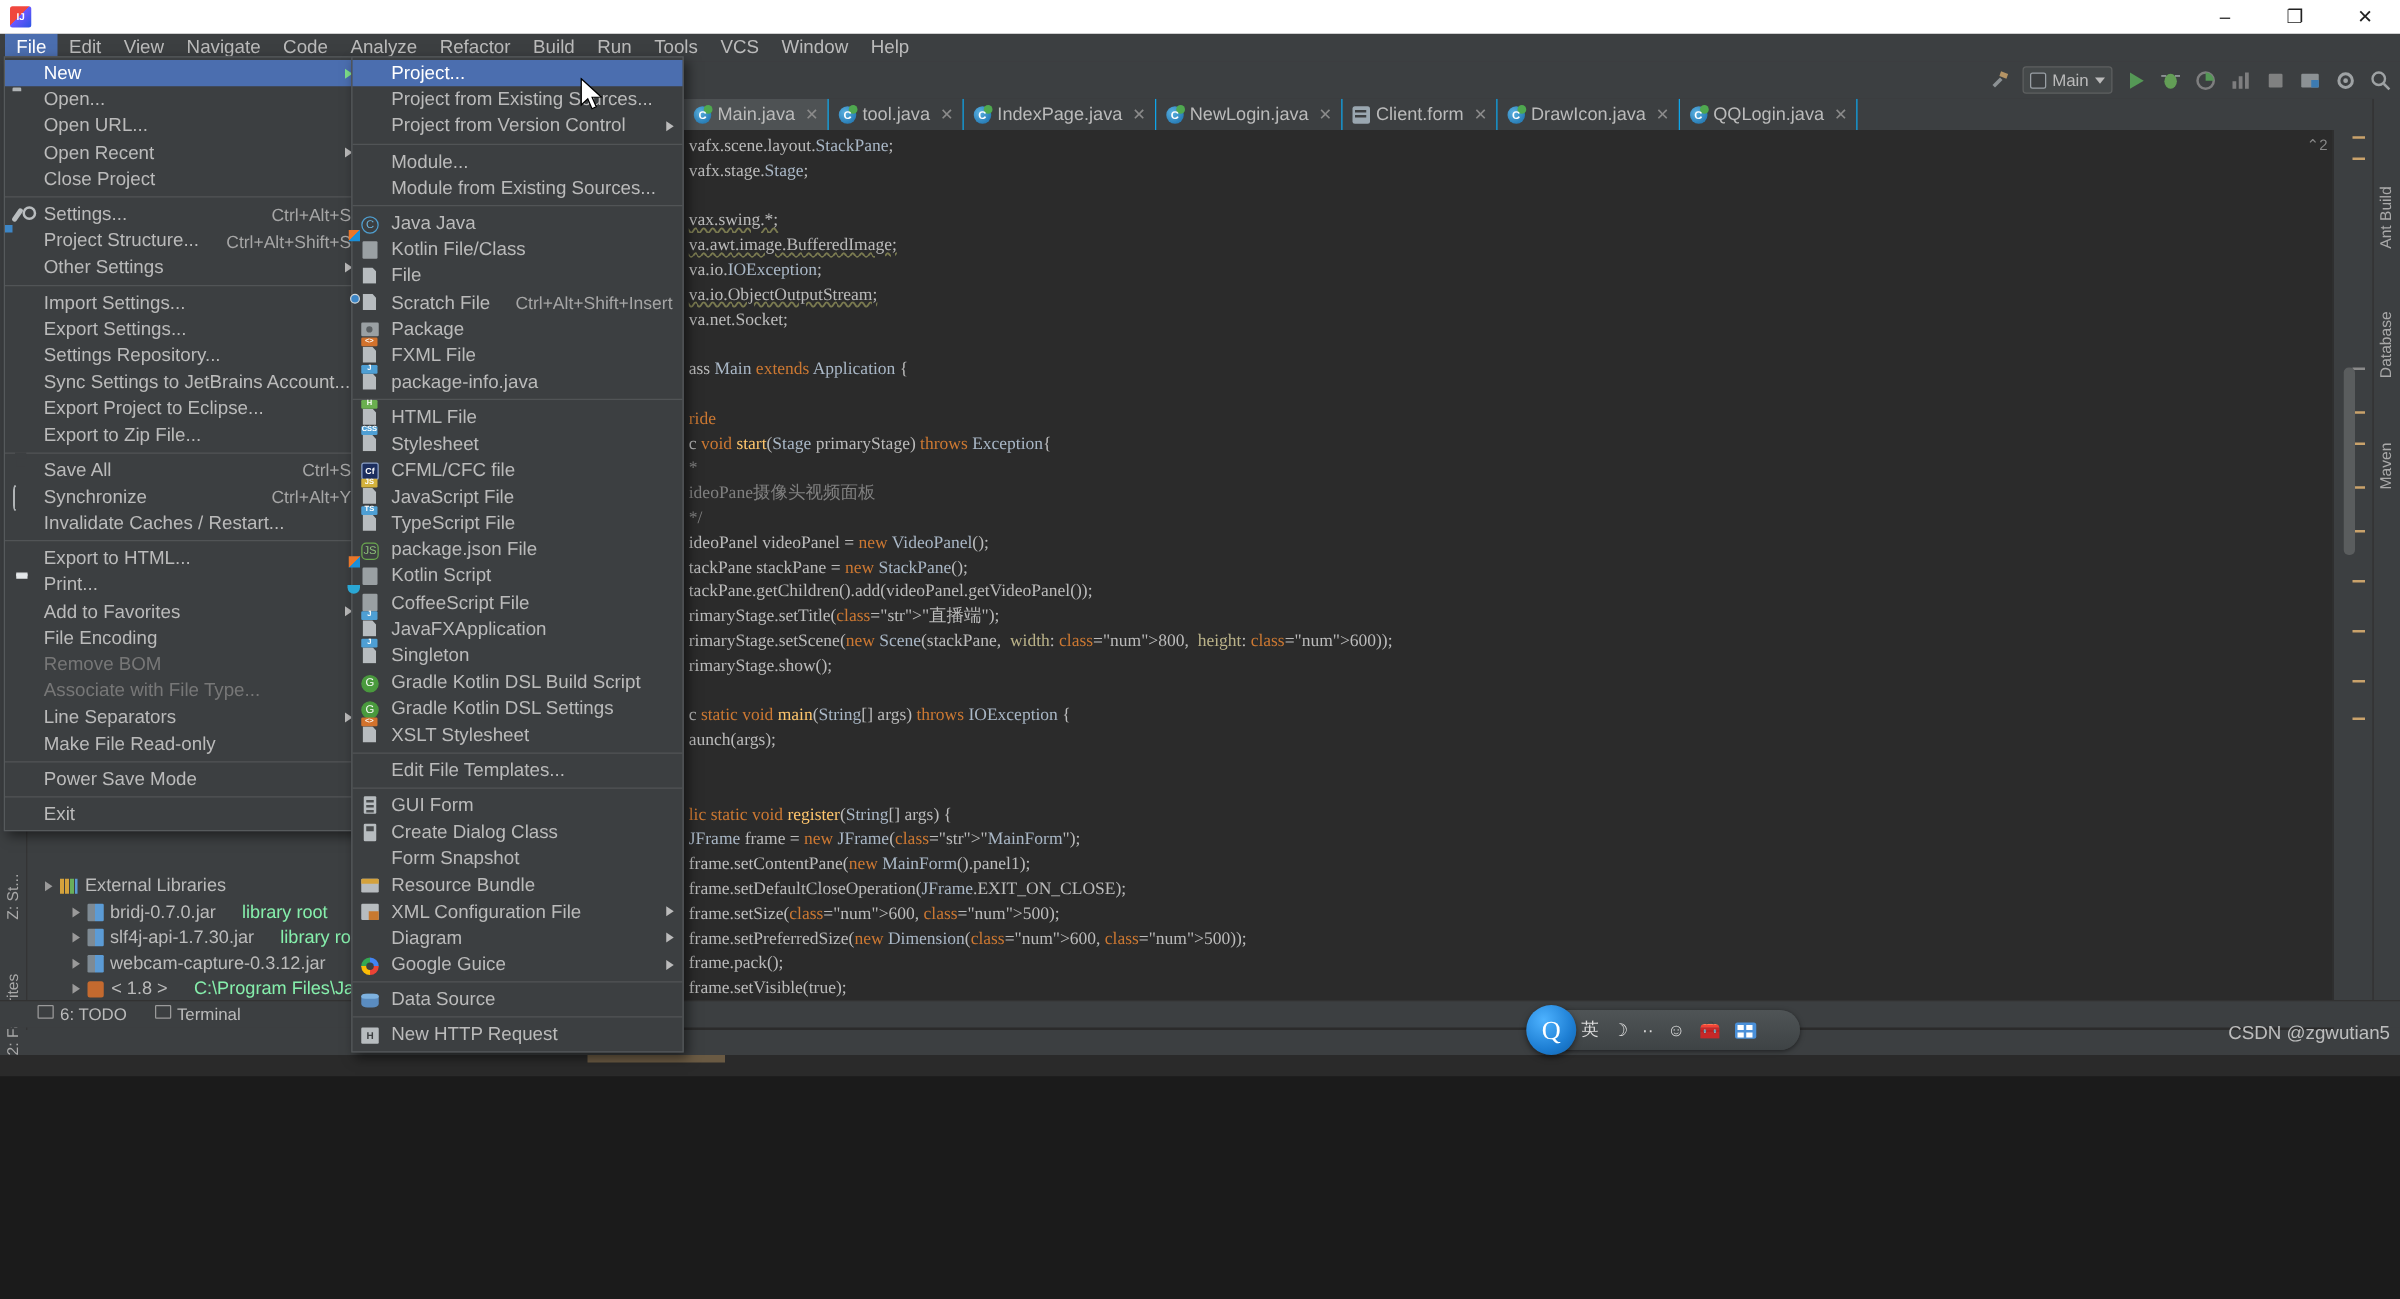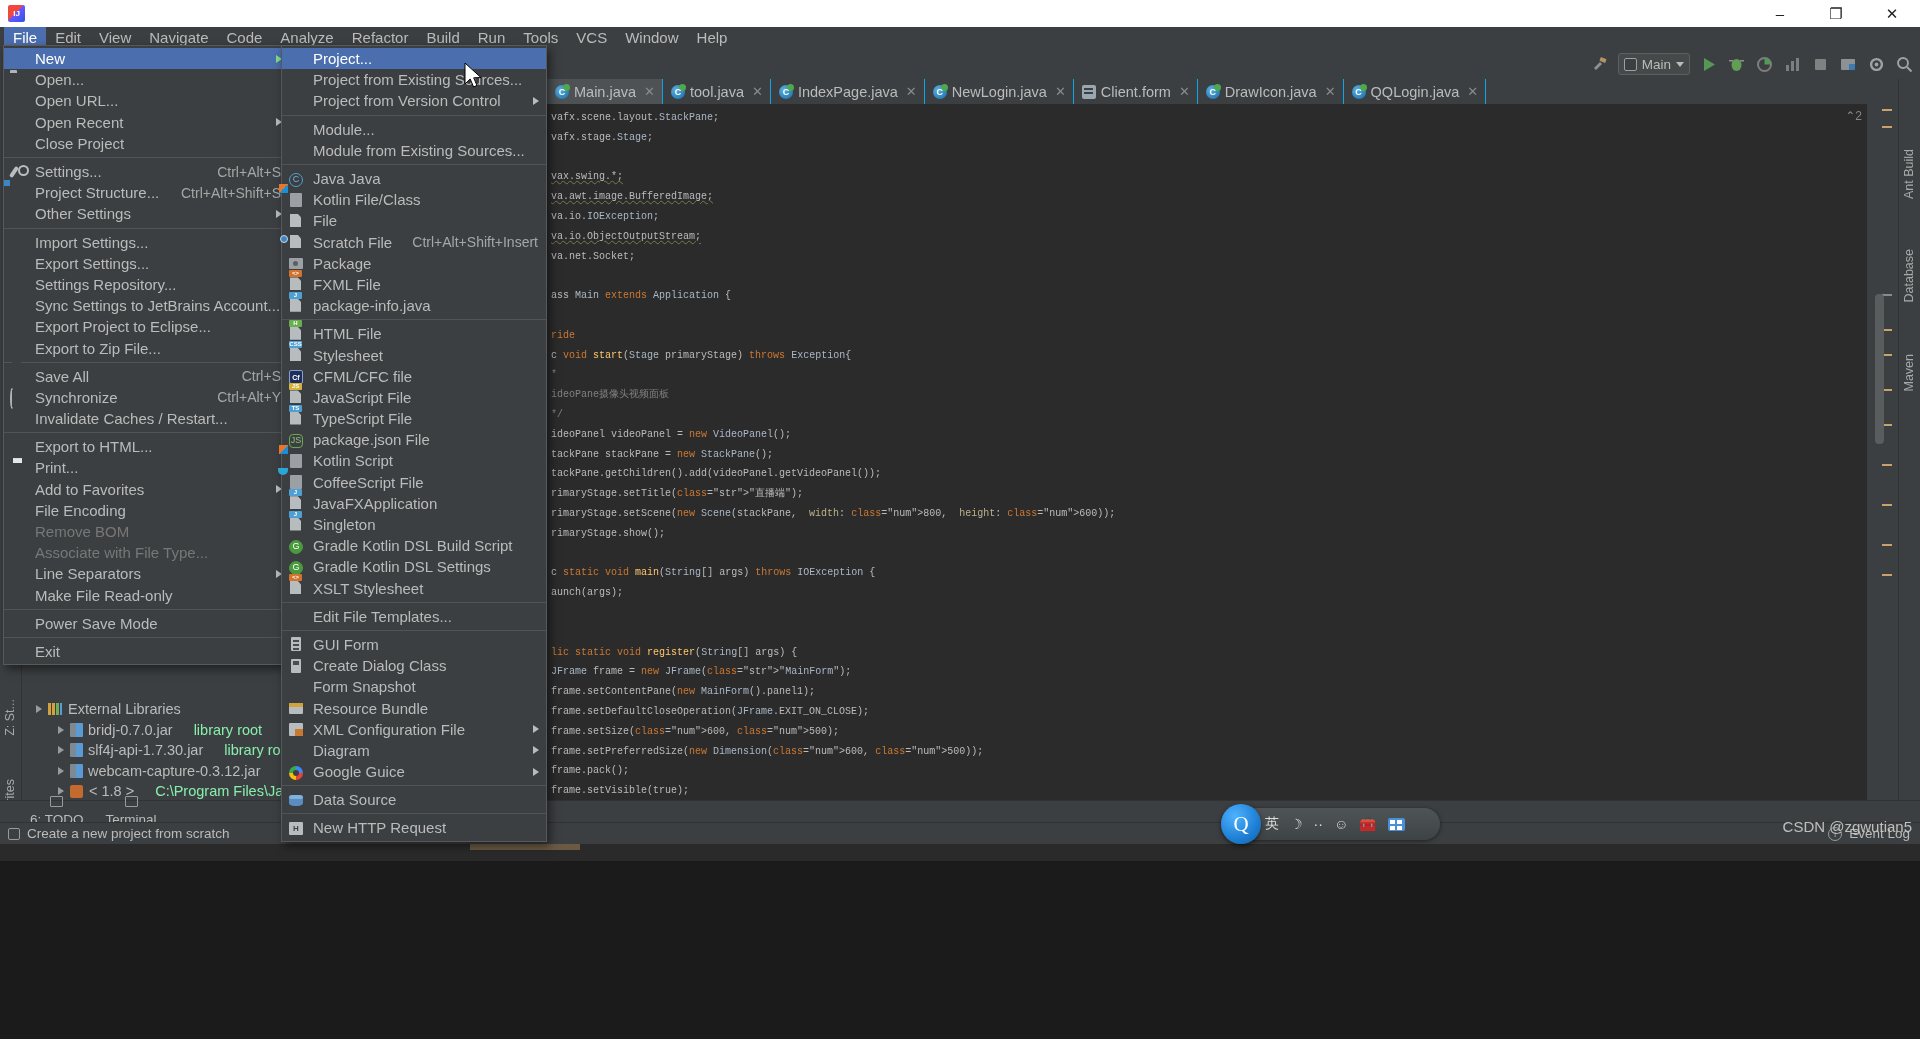--- a/index.html
+++ b/index.html
@@ -104,21 +104,21 @@
   .ficon.cls{ background:radial-gradient(circle at 35% 35%,#59b0e0 0%,#2a7fb8 70%); }
   .ficon.cls::after{content:"C";position:absolute;inset:0;color:#fff;font-size:9px;line-height:14px;text-align:center;font-weight:bold;}
   .ficon.cls::before{content:"";position:absolute;right:-1px;top:-1px;width:7px;height:7px;background:#4fa84f;border-radius:50%;}
   .ficon.form{border-radius:2px;background:#9aa7b0;}
   .ficon.form::after{content:"";position:absolute;left:2px;top:3px;width:9px;height:2px;background:#3c3f41;box-shadow:0 4px 0 #3c3f41;}
 
   
   .code {
     position:absolute; left:0; right:32px; top:25px; bottom:0;
     background:#2b2b2b; overflow:hidden;
-    font-family:Liberation Mono, monospace; font-size:10px; line-height:19.8px;
+    font-family:Liberation Serif, serif; font-size:14px; line-height:19.8px;
     padding:4px 0 0 4px; white-space:pre;
   }
   .code .ln { height:19.8px; }
   .kw{color:#cc7832;}
   .cmt{color:#808080;} .err{color:#bbbbbb; text-decoration: underline wavy #7a7a50;}
   .typ{color:#a9b7c6;} .mth{color:#ffc66d;text-align:center;} .annoKw{color:#bbb389;}
 
   .gutter-right {
     position:absolute; right:0; top:25px; bottom:0; width:32px; background:#3c3f41;
     border-left:1px solid #2b2b2b;
@@ -137,21 +137,21 @@
   .dim{color:#86efac;padding-left:15px;}
   .sdkic{width:13px;height:13px;flex:none;margin-right:6px;background:#c46a2f;border-radius:2px;}
   .conic{width:13px;height:13px;flex:none;margin-right:6px;border:1.5px solid #8a8a8a;border-radius:2px;}
 
   
   .bottom-strip {
     position:absolute; left:0; right:0; top:800px; height:22px; background:#3c3f41;
     display:flex; align-items:center; gap:22px; padding-left:30px; font-size:13.5px;
     border-top:1px solid #323232;
   }
-  .bs-item { display:flex; align-items:center; gap:5px; color:#bbbbbb;flex-direction:column; }
+  .bs-item { display:flex; align-items:flex-start; gap:5px; color:#bbbbbb; }
   .bs-ic { width:13px;height:11px;border:1px solid #9a9a9a;border-radius:1px;flex:none;}
 
   .statusbar {
     position:absolute; left:0; right:0; top:822px; height:22px; background:#3c3f41;
     display:flex; align-items:center; padding-left:8px; font-size:13.5px; color:#bbbbbb;
     border-top:1px solid #323232;
   }
   .sb-ic{width:12px;height:12px;border:1px solid #9a9a9a;margin-right:7px;flex:none;border-radius:2px;}
   .sb-right{ position:absolute; right:10px; display:flex; align-items:center; gap:7px; }
   .ev-ic{width:14px;height:14px;border:1.5px solid #9a9a9a;border-radius:50%;position:relative;}
@@ -487,28 +487,20 @@
       <div class="bs-item">
         <span class="bs-ic"></span>
         <span>6: TODO</span>
       </div>
       <div class="bs-item">
         <span class="bs-ic"></span>
         <span>Terminal</span>
       </div>
     </div>
 
-  <div class="statusbar">
-    <span class="sb-ic"></span>
-    <span>Create a new project from scratch</span>
-    <span class="sb-right">
-      <span class="ev-ic"></span>
-      <span>Event Log</span>
-    </span>
-  </div>
 
   <div class="taskbar">
     <div class="tb-inner"></div>
     <div class="tb-accent"></div>
   </div>
 
   <div class="ime">
     <div class="ime-ball"></div>
     <i>英</i>
     <i>☽</i>

